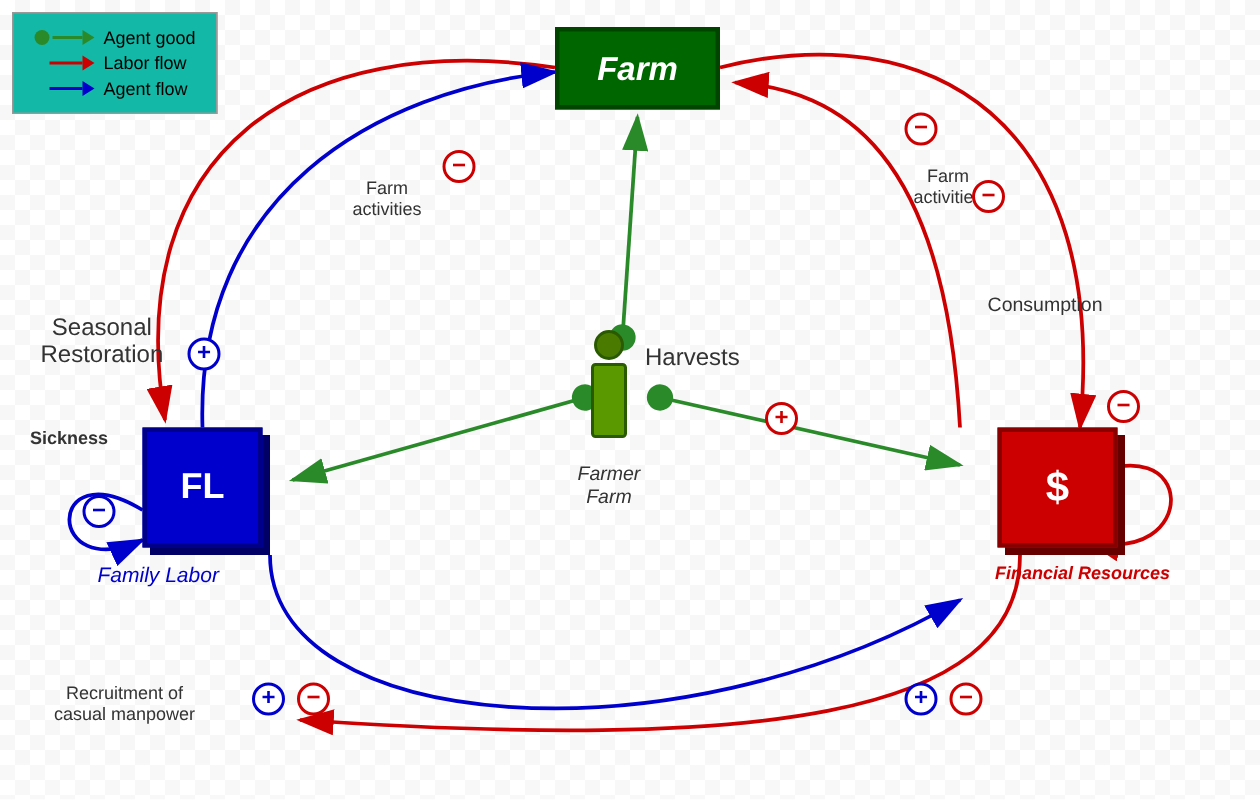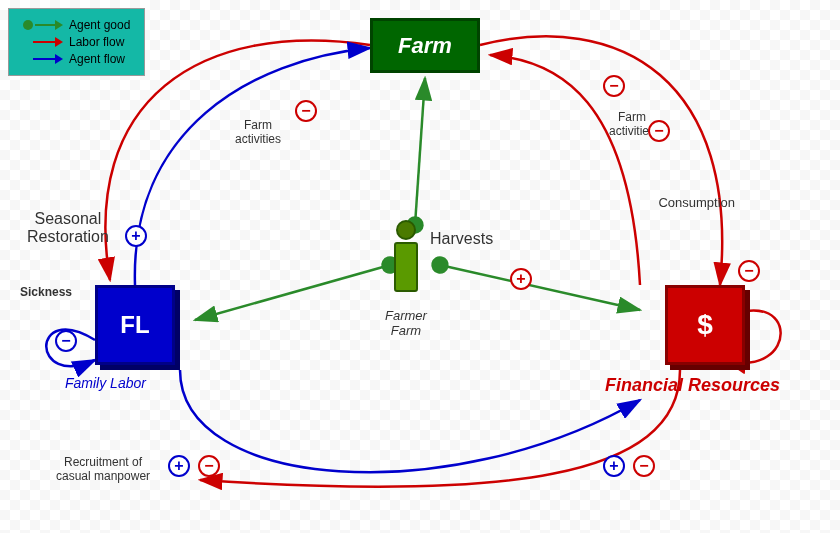--- a/index.html
+++ b/index.html
@@ -223,28 +223,28 @@
     .label-family-labor {
       top: 375px;
       left: 65px;
       font-size: 14px;
       font-weight: normal;
       color: #0000cc;
     }
     .label-financial {
       top: 375px;
       right: 60px;
-      font-size: 18px;
+      font-size: 12px;
       font-weight: bold;
       color: #cc0000;
       text-align: center;
     }
     .label-recruitment {
       top: 455px;
-      left: 56px;
+      left: 36px;
       font-size: 12px;
       text-align: center;
     }
     .label-sale {
       top: 455px;
       right: 65px;
       font-size: 12px;
       text-align: center;
     }
 

